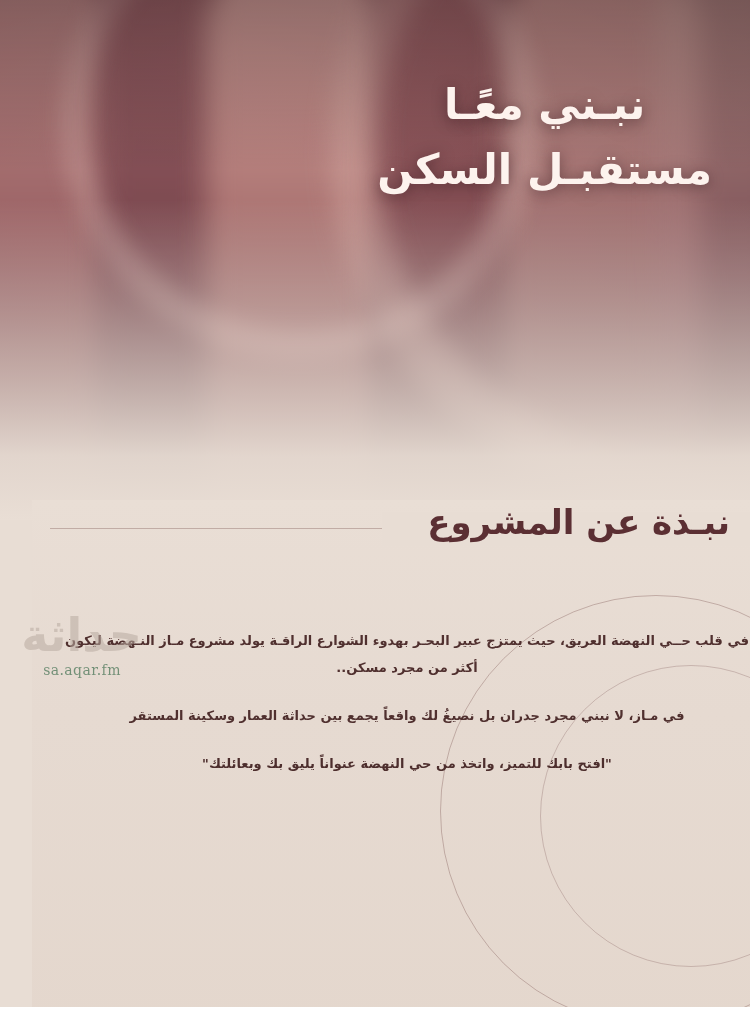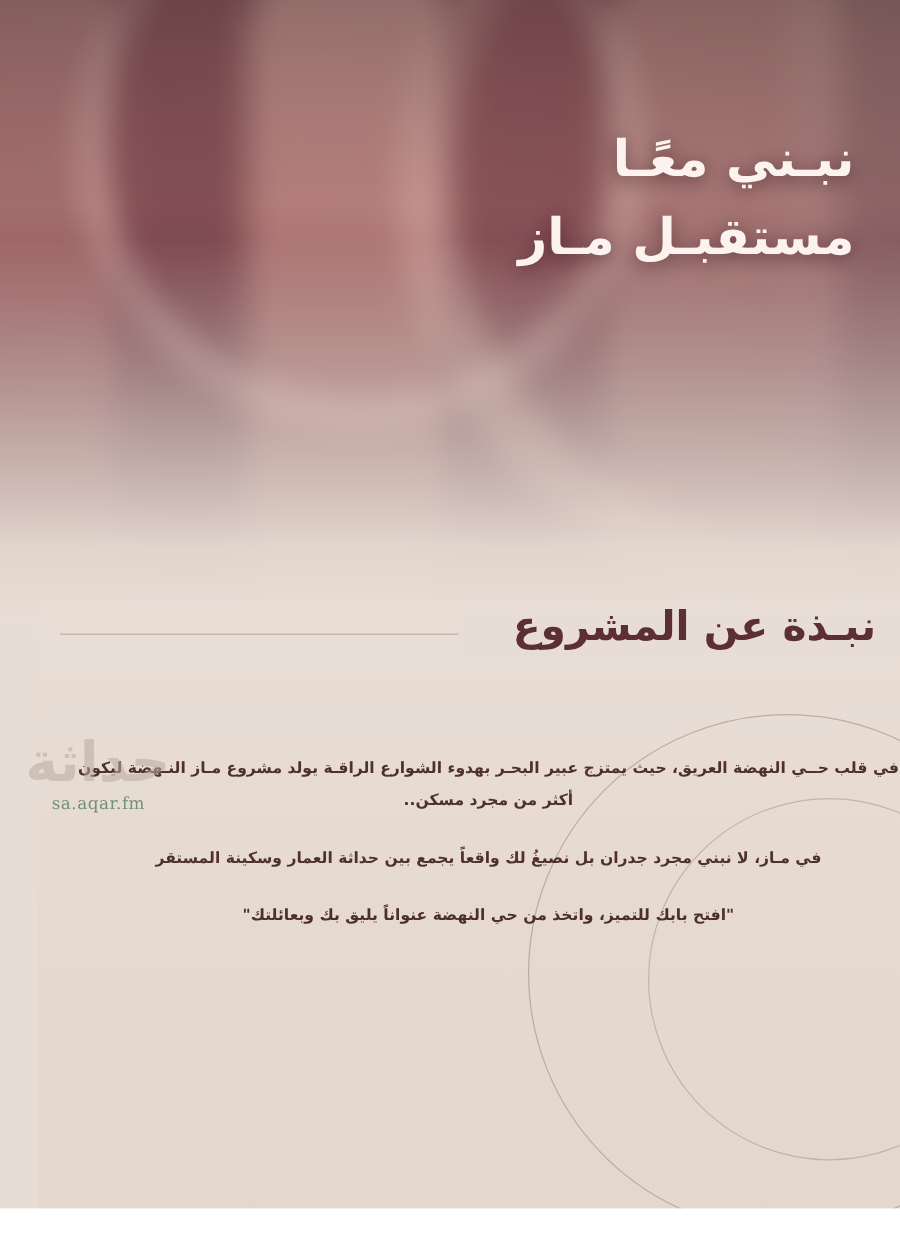--- a/index.html
+++ b/index.html
@@ -75,28 +75,27 @@
   .hero-dark-top {
     position: absolute;
     left:0; right:0; top:0; height:170px;
     background: linear-gradient(180deg, rgba(40,20,24,0.35) 0%, rgba(40,20,24,0) 100%);
   }
 
   .hero-title {
     position: absolute;
     right: 38px;
     top: 72px;
-    text-align: right;
+    text-align: center;
     color: #fdf3ee;
     font-size: 42px;
     font-weight: 700;
     line-height: 1.55;
     letter-spacing: 0px;
     text-shadow: 0 2px 14px rgba(50,22,27,0.55);
-    margin-top: 28px;
   }
   .hero-title .l2 { display:block; }
 
   
   .content {
     position: absolute;
     left: 0; top: 500px;
     width: 750px;
     height: 535px;
     background: linear-gradient(180deg,#e9ded5 0%, #e6dad1 40%, #e4d7cd 100%);
@@ -207,21 +206,21 @@
     <div class="col c4"></div>
     <div class="col c5"></div>
     <div class="col c6"></div>
     <div class="arc2"></div>
     <div class="arc"></div>
     <div class="hero-dark-top"></div>
     <div class="hero-fade"></div>
 
     <div class="hero-title">
       <span class="l1">نبـني معًـا</span>
-      <span class="l2">مستقبـل مـاز</span>
+      <span class="l2">مستقبـل السكن</span>
     </div>
   </div>
 
   <div class="content">
     <div class="ring ring-a"></div>
     <div class="ring ring-b"></div>
     <div class="hairline"></div>
     <div class="title-mask"></div>
 
     <div class="section-title">نبـذة عن المشروع</div>

